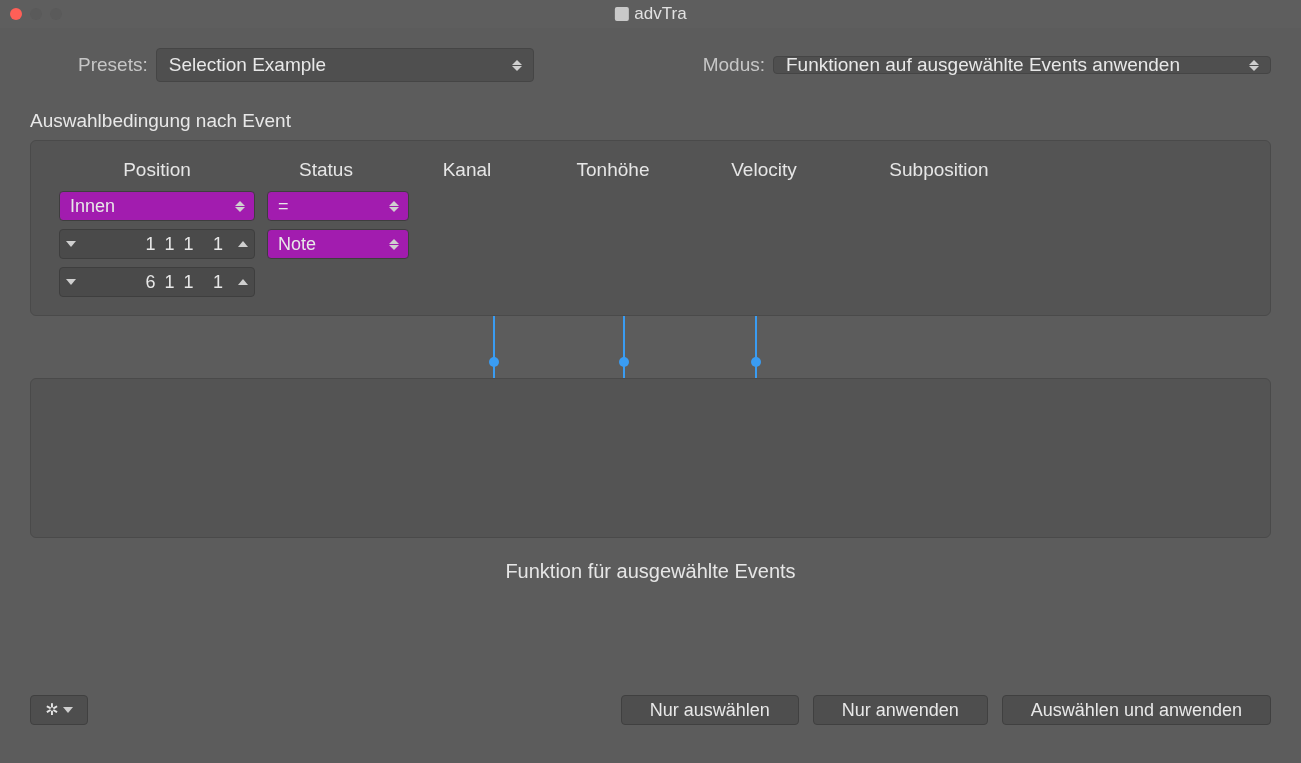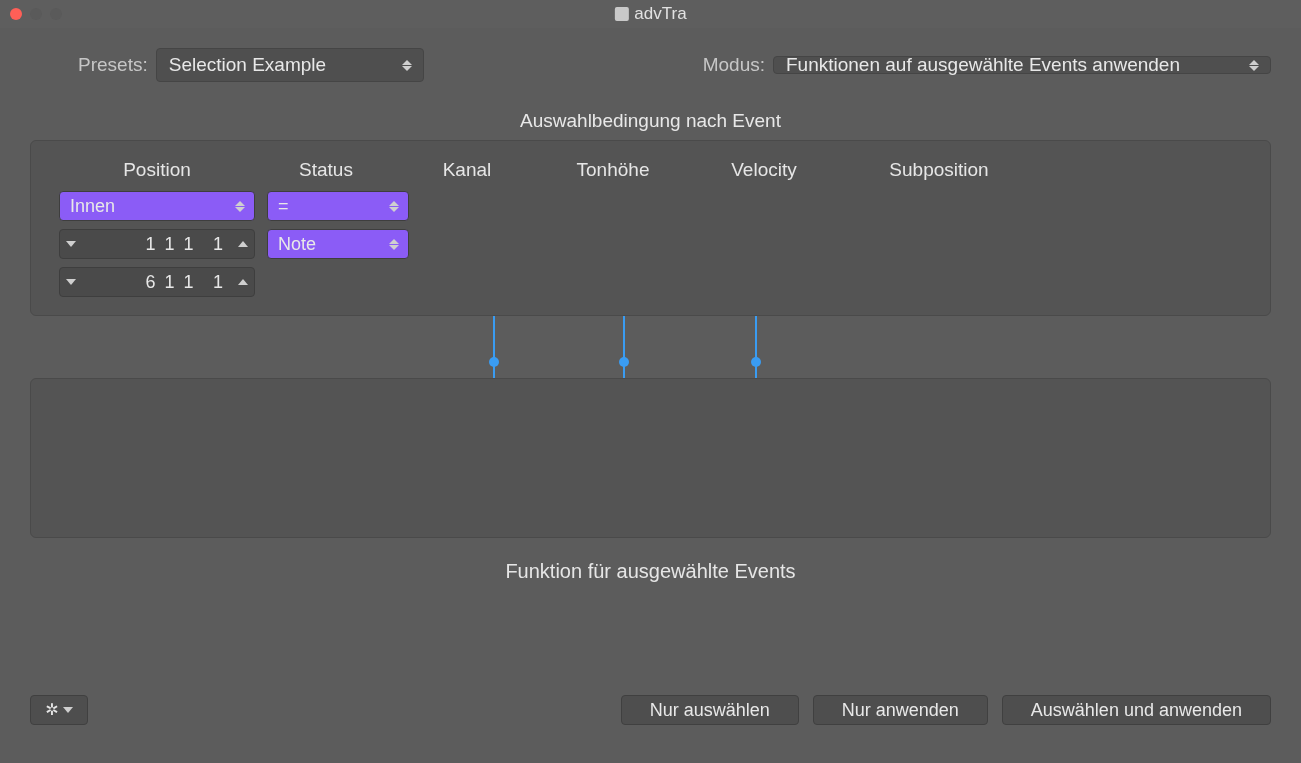--- a/index.html
+++ b/index.html
@@ -21,41 +21,41 @@
   .top-row { display: flex; align-items: center; margin-top: 20px; margin-left: 48px; }
   .lbl { color: #c6c6c6; font-size: 19px; margin-right: 8px; }
   
   .select-box { background: #4f4f4f; border: 1px solid #454545; border-radius: 4px; display: flex; align-items: center; padding: 4px 8px 4px 12px; color: #e8e8e8; font-size: 19px; position: relative; }
   .select-box .value { flex: 1; text-align: left; }
   .updown { width: 16px; display: flex; flex-direction: column; align-items: center; justify-content: center; gap: 1px; margin-left: 8px; }
   .updown .chev { width: 0; height: 0; border-left: 5px solid transparent; border-right: 5px solid transparent; }
   .updown .chev.up { border-bottom: 5px solid #cfcfcf; }
   .updown .chev.down { border-top: 5px solid #cfcfcf; }
   
-  .presets-select { width: 268px; height: 34px; }
+  .presets-select { width: 378px; height: 34px; }
   .mode-select { width: 498px; height: 18px; }
   
   .spacer { flex: 1; }
   
   
-  .section-label { color: #e8e8e8; font-size: 19px; margin-top: 28px; margin-bottom: 8px; text-align: center; }
+  .section-label { color: #e8e8e8; font-size: 19px; margin-top: 28px; margin-bottom: 8px; }
   
   
   .panel { background: #545454; border: 1px solid #4a4a4a; border-radius: 6px; padding: 18px 28px 18px 28px; }
   .cond-panel { height: 176px; }
   
   .cond-header { display: grid; grid-template-columns: 196px 142px 140px 152px 150px 200px 200px; column-gap: 0; color: #e6e6e6; font-size: 19px; }
   .cond-header > div { text-align: center; }
   .cond-header .h-pos { text-align: center; }
   
   .cond-rows { margin-top: 10px; display: flex; gap: 12px; }
   .col-pos { display: flex; flex-direction: column; gap: 8px; width: 196px; }
   .col-status { display: flex; flex-direction: column; gap: 8px; width: 142px; }
   
-  .mini-select { background: #8b5cf6; border: 1px solid #3e3e3e; border-radius: 4px; height: 30px; display: flex; align-items: center; padding: 0 6px 0 10px; color: #e8e8e8; font-size: 18px; }
+  .mini-select { background: #a21caf; border: 1px solid #3e3e3e; border-radius: 4px; height: 30px; display: flex; align-items: center; padding: 0 6px 0 10px; color: #e8e8e8; font-size: 18px; }
   .mini-select .value { flex: 1; }
   
   .spin-box { background: #4a4a4a; border: 1px solid #3e3e3e; border-radius: 4px; height: 30px; display: flex; align-items: center; color: #e8e8e8; font-size: 18px; }
   .spin-box .chev-left, .spin-box .chev-right { width: 22px; display: flex; align-items: center; justify-content: center; }
   .spin-box .chev-left .tri { width: 0; height: 0; border-left: 5px solid transparent; border-right: 5px solid transparent; border-top: 6px solid #cfcfcf; }
   .spin-box .chev-right .tri { width: 0; height: 0; border-left: 5px solid transparent; border-right: 5px solid transparent; border-bottom: 6px solid #cfcfcf; }
   .spin-box .pos-val { flex: 1; text-align: right; letter-spacing: 2px; padding-right: 4px; font-variant-numeric: tabular-nums; }
   .spin-box .pos-main { display:inline-block; width:55px; text-align:center; }
   .spin-box .pos-sub { display:inline-block; width:30px; text-align:right; padding-right:3px; }
   

